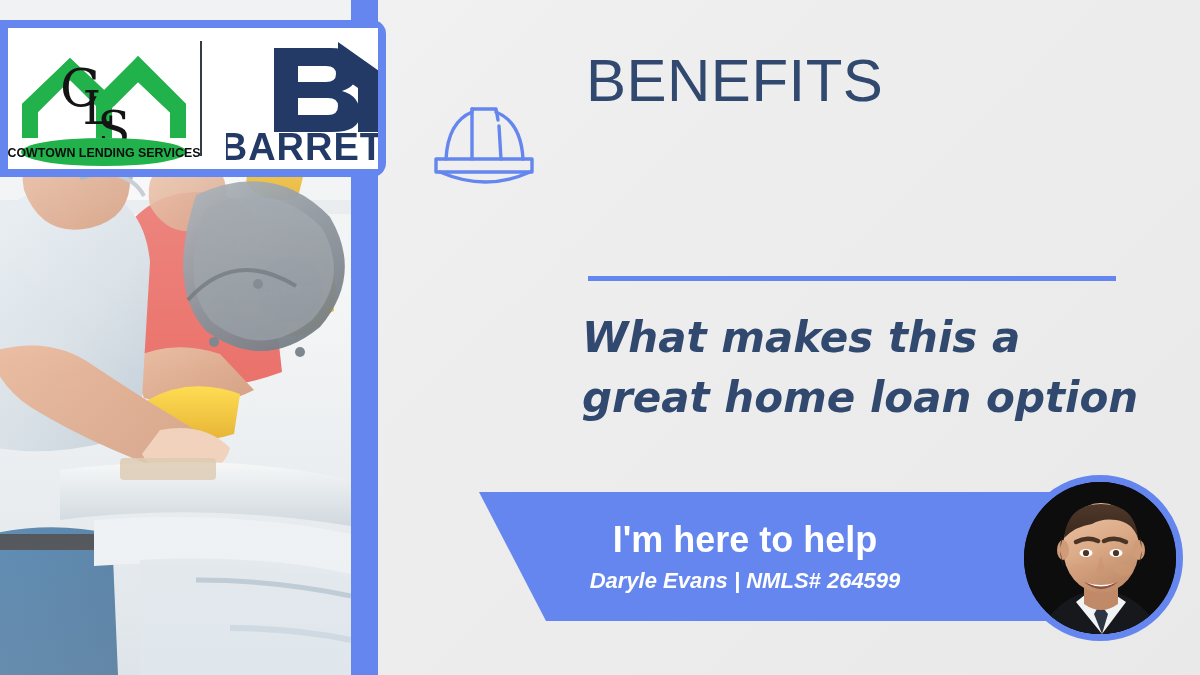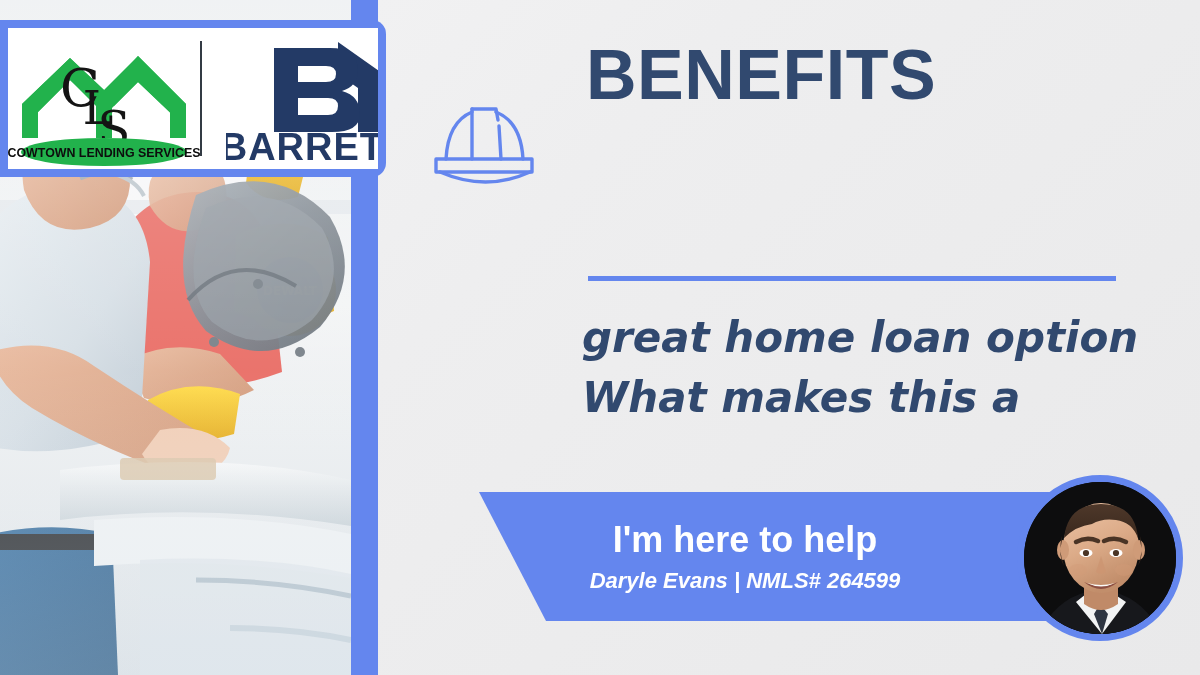--- a/index.html
+++ b/index.html
@@ -88,26 +88,26 @@
   }
   .headline-top {
     font-size: 74px;
     font-weight: 300;
     letter-spacing: 1px;
     color: #31496f;
     line-height: 0.96;
     white-space: nowrap;
   }
   .headline-bottom {
-    font-size: 70px;
-    font-weight: 700;
+    font-size: 60px;
+    font-weight: 400;
     letter-spacing: 0.5px;
     color: #31496f;
     line-height: 1.0;
-    margin-top: 2px;
+    margin-top: 13px;
     white-space: nowrap;
   }
   .divider-rule {
     position: absolute;
     left: 588px; top: 276px;
     width: 528px;
     height: 5px;
     background: #6486ee;
   }
   .subhead {
@@ -320,22 +320,22 @@
     </svg>
   </div>
 
   <div class="headline-block">
     <div class="headline-bottom">BENEFITS</div>
   </div>
 
   <div class="divider-rule"></div>
 
   <div class="subhead">
+    <div>What makes this a</div>
     <div>great home loan option</div>
-    <div>What makes this a</div>
   </div>
 
   <div class="cta-banner"></div>
   <div class="cta-text">
     <div class="cta-title">I'm here to help</div>
     <div class="cta-sub">Daryle Evans | NMLS# 264599</div>
   </div>
 
   <div class="headshot">
     <svg width="152" height="152" viewBox="0 0 152 152" xmlns="http://www.w3.org/2000/svg">

